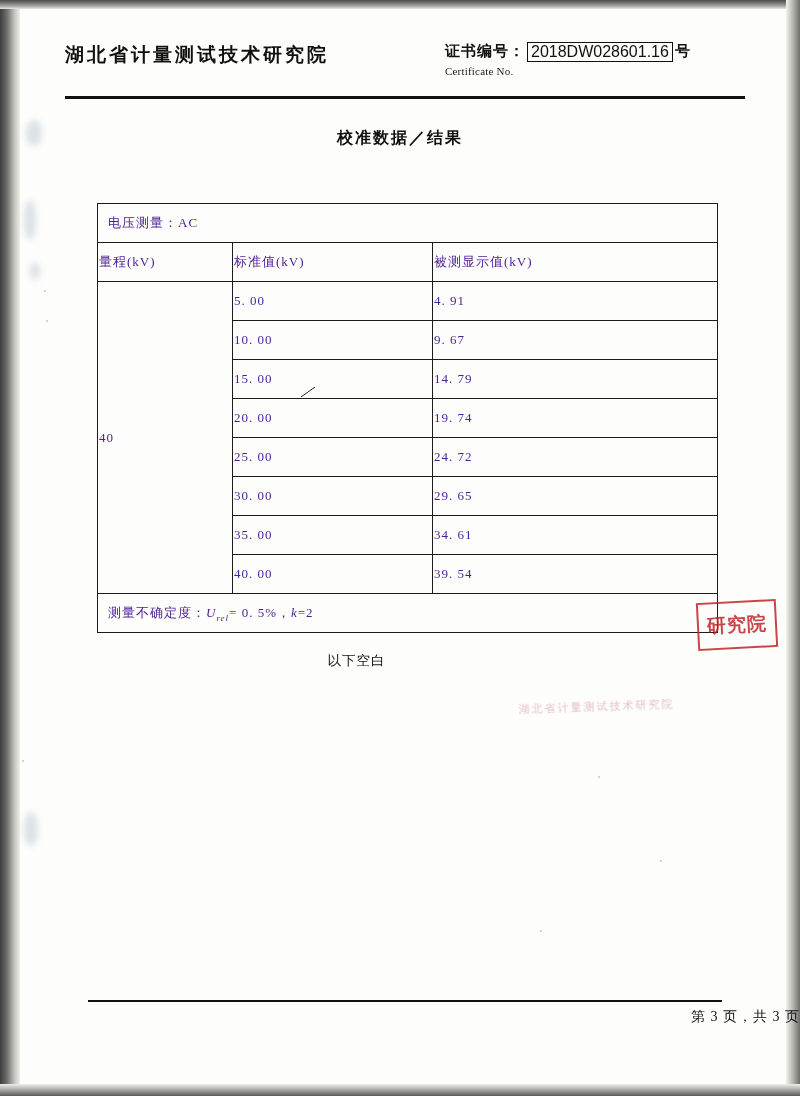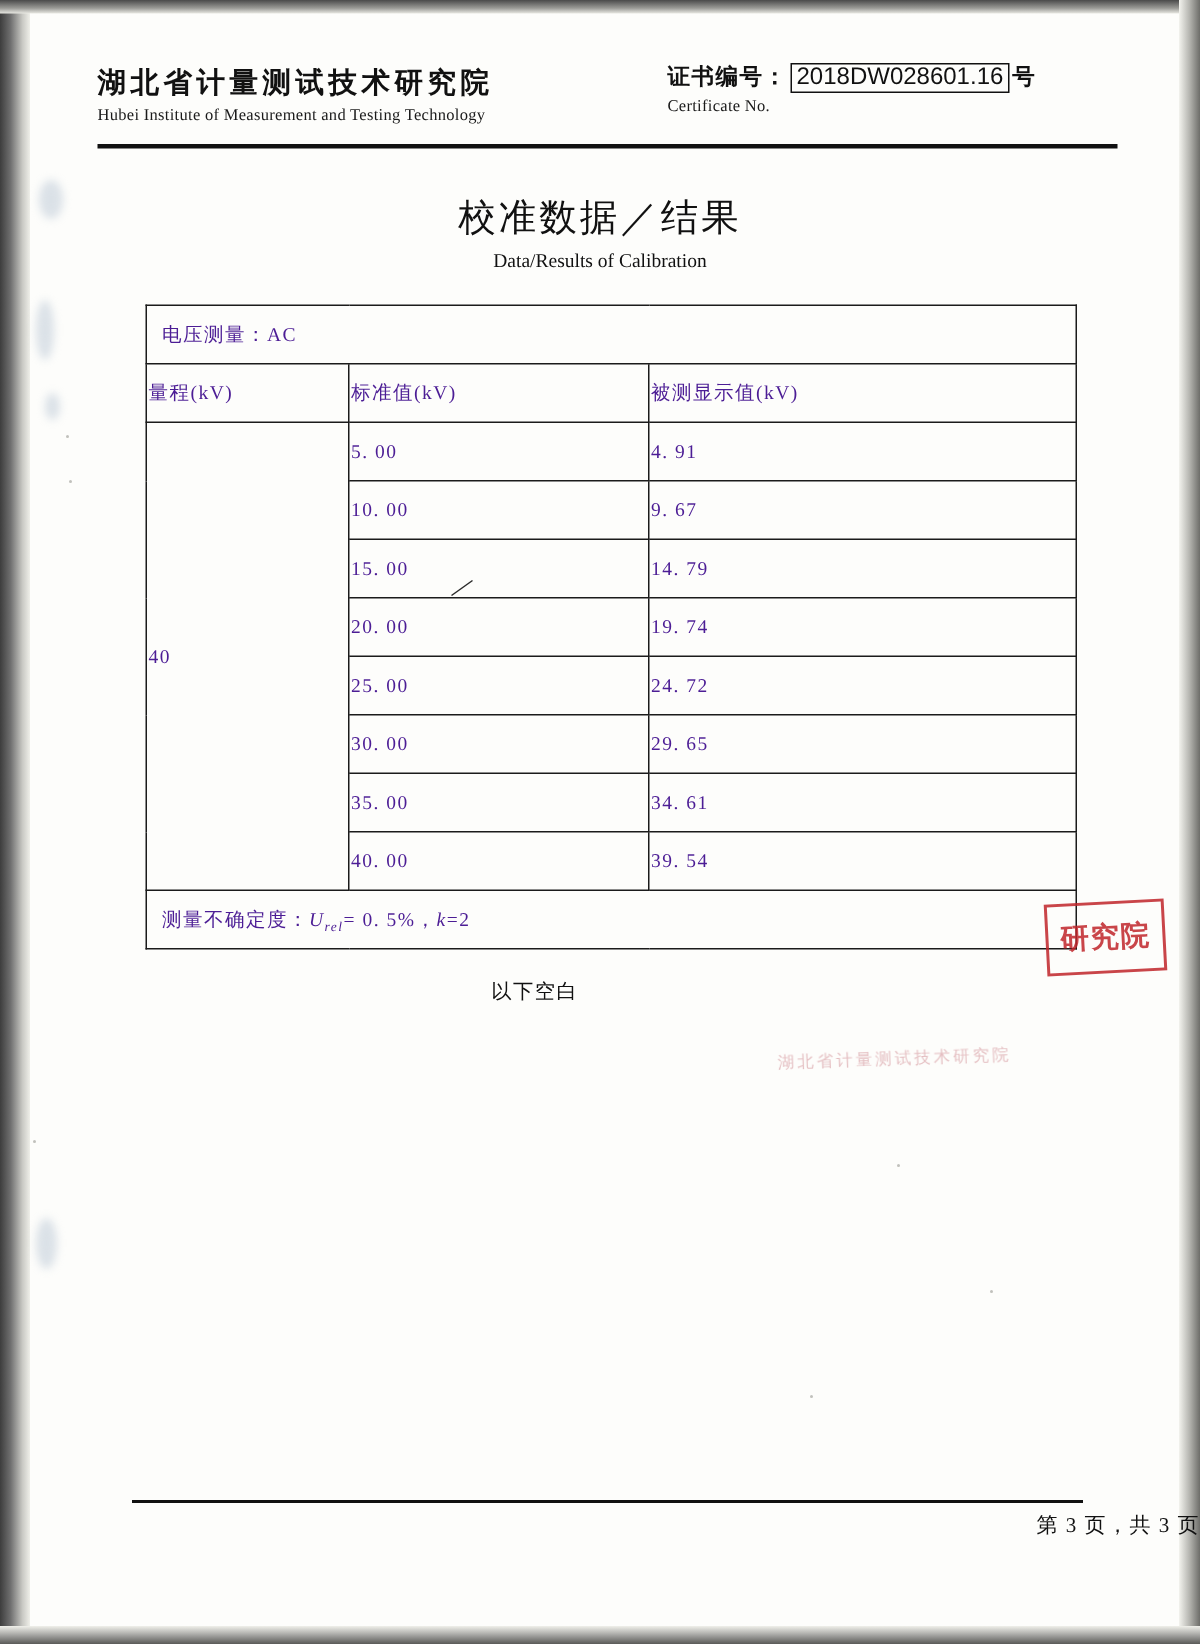--- a/index.html
+++ b/index.html
@@ -129,22 +129,22 @@
   }
 
   
   .title-cn {
     position: absolute;
     left: 0;
     top: 128px;
     width: 800px;
     text-align: center;
     font-family: "Liberation Serif", serif;
-    font-weight: normal;
-    font-size: 25px;
+    font-weight: bold;
+    font-size: 16px;
     letter-spacing: 2px;
     color: #111;
   }
   .title-en {
     position: absolute;
     left: 0;
     top: 166px;
     width: 800px;
     text-align: center;
     font-size: 13px;
@@ -304,36 +304,34 @@
   <div class="smudge" style="left:24px;top:812px;width:14px;height:34px;"></div>
   <div class="speck" style="left:44px;top:290px;"></div>
   <div class="speck" style="left:46px;top:320px;"></div>
   <div class="speck" style="left:22px;top:760px;"></div>
   <div class="speck" style="left:598px;top:776px;"></div>
   <div class="speck" style="left:660px;top:860px;"></div>
   <div class="speck" style="left:540px;top:930px;"></div>
 
   <div class="header">
     <div class="org-cn">湖北省计量测试技术研究院</div>
-    <div class="org-en">Hubei Institute of Measurement and Testing Technology</div>
 
     <div class="cert-block">
       <div class="cert-line">
         <span>证书编号：</span>
         <span class="cert-no-box">2018DW028601.16</span>
         <span>号</span>
       </div>
       <div class="cert-en">Certificate No.</div>
     </div>
   </div>
 
   <div class="rule"></div>
 
   <div class="title-cn">校准数据／结果</div>
-  <div class="title-en">Data/Results of Calibration</div>
 
   <div class="tbl-wrap">
     <table class="cal">
       <colgroup>
         <col style="width:135px">
         <col style="width:200px">
         <col style="width:285px">
       </colgroup>
       <tbody>
         <tr>

